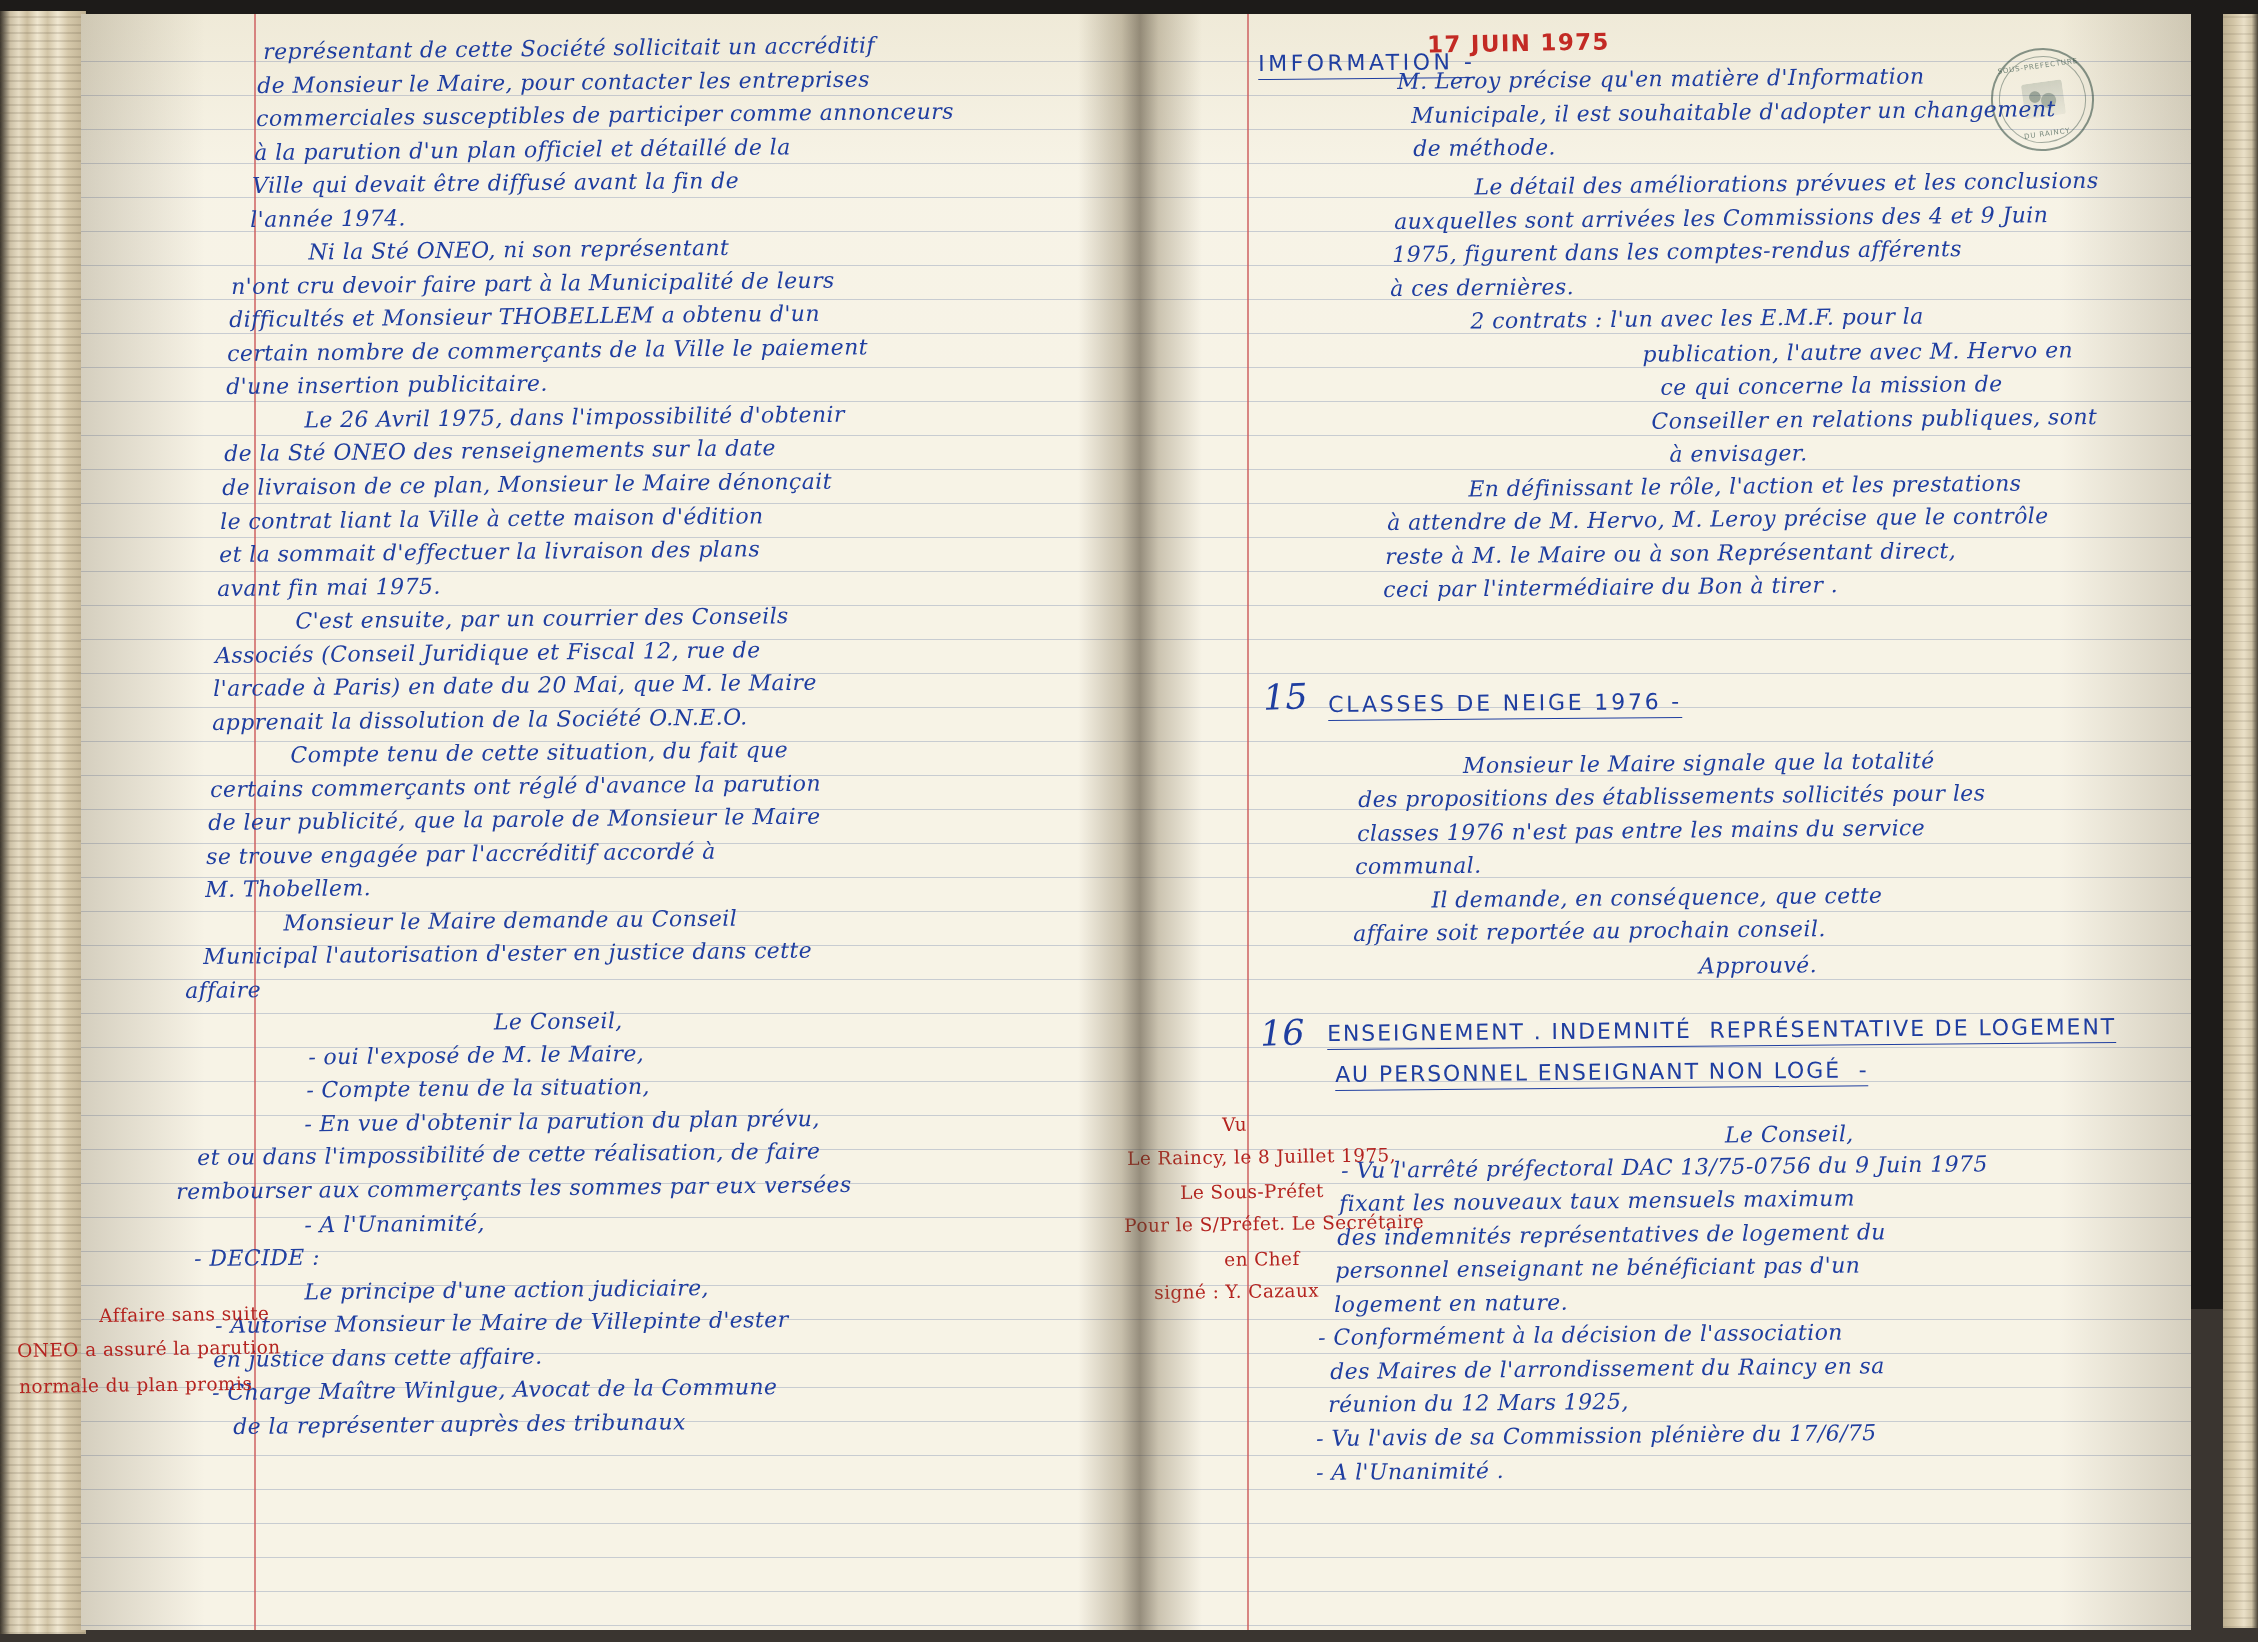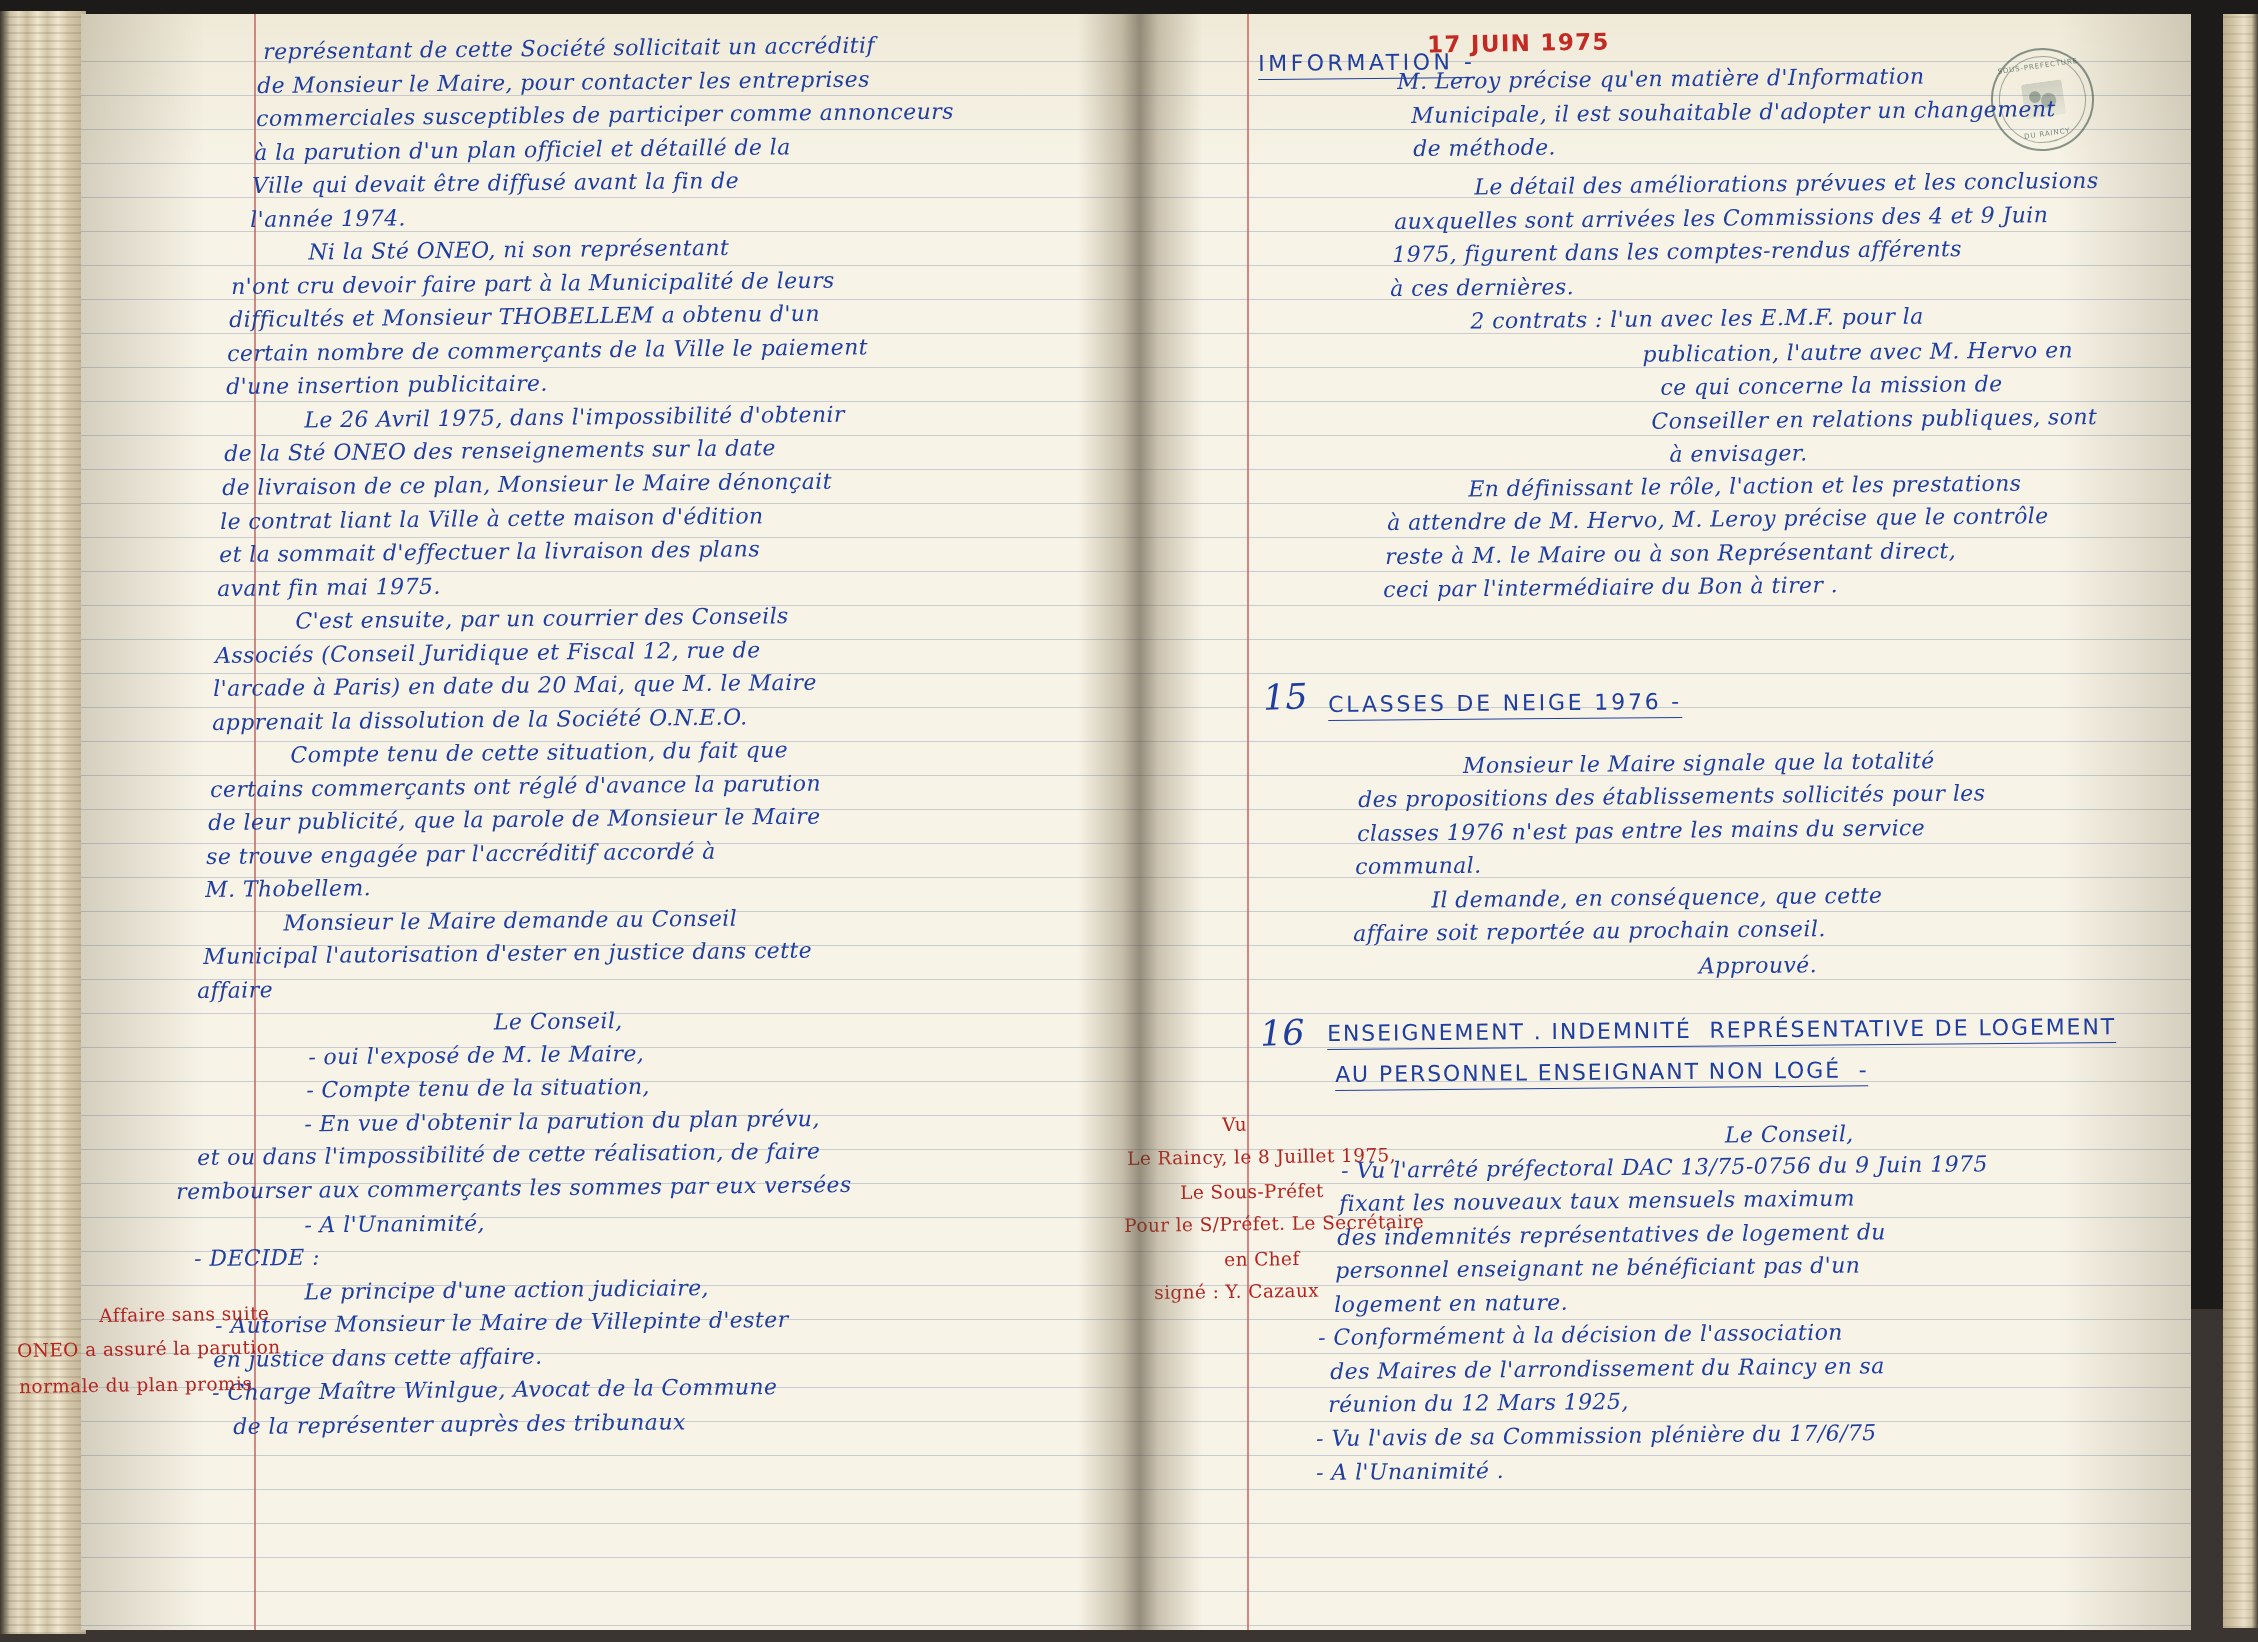--- a/index.html
+++ b/index.html
@@ -244,21 +244,21 @@
         <div class="hw" style="left:131px; top:692px;">apprenait la dissolution de la Société O.N.E.O.</div>
 
         <div class="hw" style="left:150px; top:725px;">        Compte tenu de cette situation, du fait que</div>
         <div class="hw" style="left:129px; top:759px;">certains commerçants ont réglé d'avance la parution</div>
         <div class="hw" style="left:127px; top:792px;">de leur publicité, que la parole de Monsieur le Maire</div>
         <div class="hw" style="left:125px; top:826px;">se trouve engagée par l'accréditif accordé à</div>
         <div class="hw" style="left:124px; top:859px;">M. Thobellem.</div>
 
         <div class="hw" style="left:143px; top:893px;">        Monsieur le Maire demande au Conseil</div>
         <div class="hw" style="left:122px; top:926px;">Municipal l'autorisation d'ester en justice dans cette</div>
-        <div class="hw" style="left:116px; top:960px;">affaire</div>
+        <div class="hw" style="left:104px; top:960px;">affaire</div>
 
         <div class="hw" style="left:265px; top:993px;">                    Le Conseil,</div>
         <div class="hw" style="left:168px; top:1027px;">        - oui l'exposé de M. le Maire,</div>
         <div class="hw" style="left:166px; top:1060px;">        - Compte tenu de la situation,</div>
         <div class="hw" style="left:164px; top:1094px;">        - En vue d'obtenir la parution du plan prévu,</div>
         <div class="hw" style="left:116px; top:1127px;">et ou dans l'impossibilité de cette réalisation, de faire</div>
         <div class="hw" style="left:95px; top:1161px;">rembourser aux commerçants les sommes par eux versées</div>
         <div class="hw" style="left:164px; top:1195px;">        - A l'Unanimité,</div>
         <div class="hw" style="left:113px; top:1228px;">- DECIDE :</div>
 

